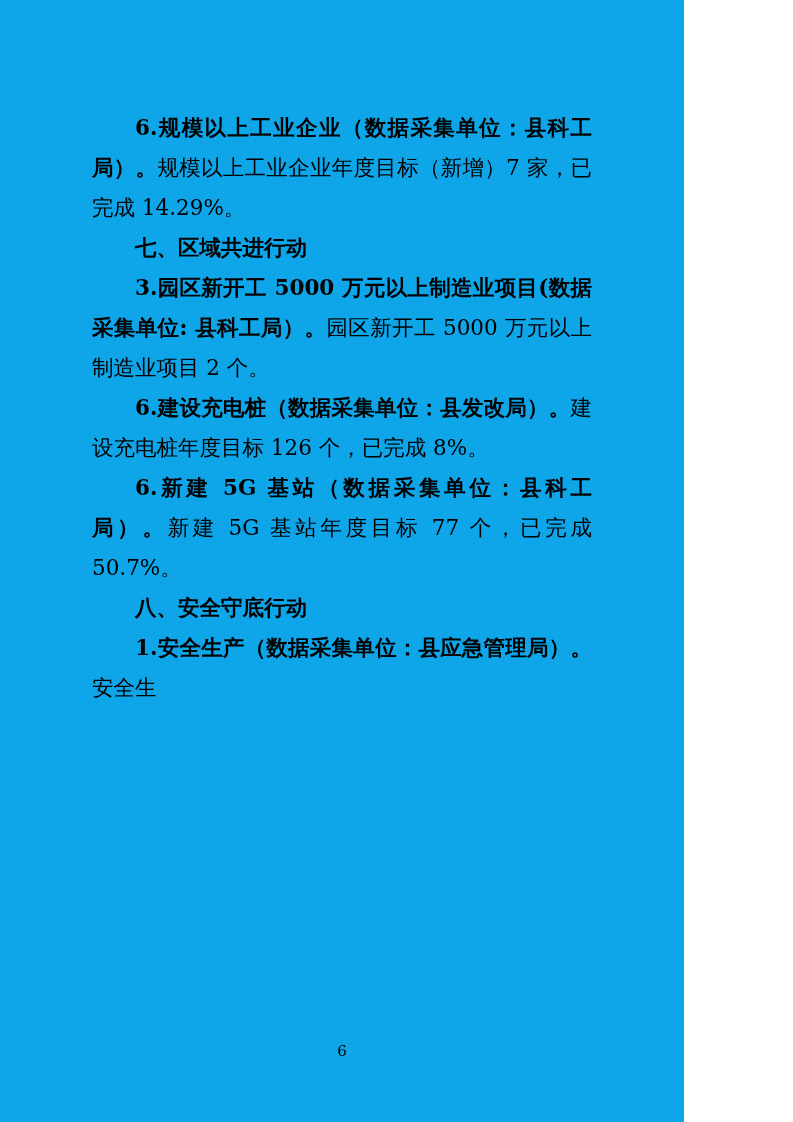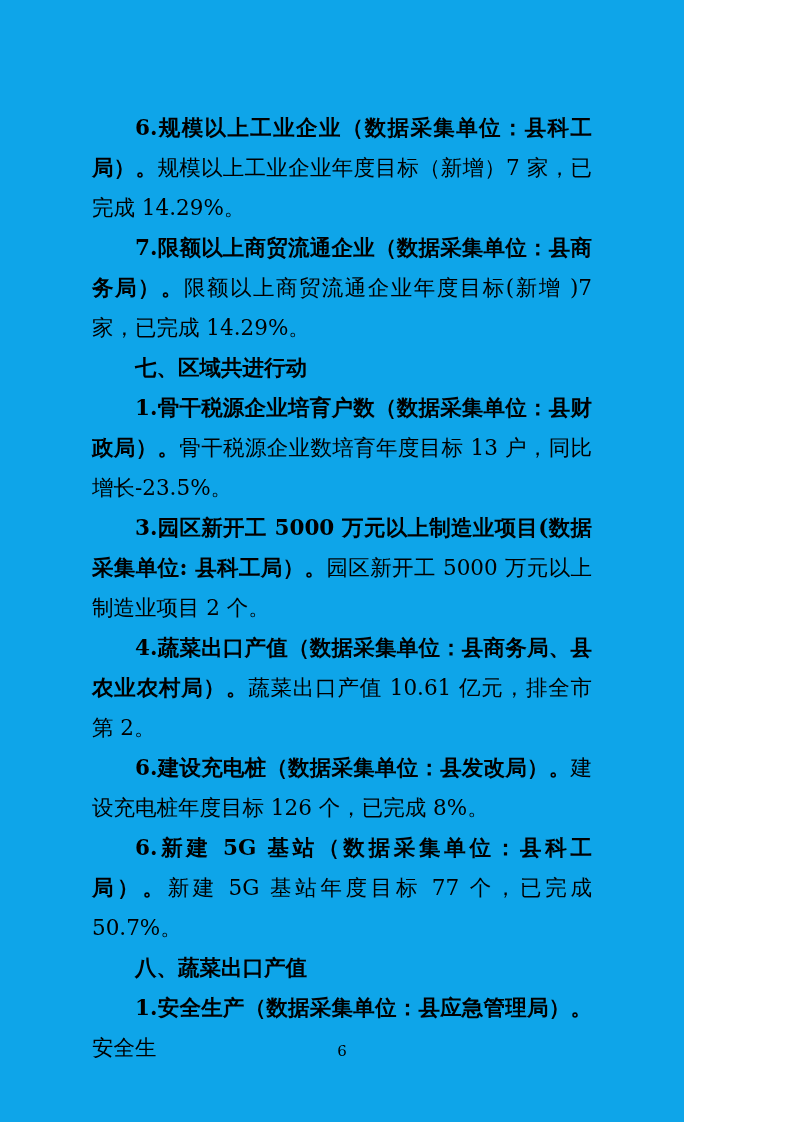--- a/index.html
+++ b/index.html
@@ -44,24 +44,21 @@
     font-family: "DejaVu Serif", "Liberation Serif", serif;
     color: #000;
   }
 </style>
 </head>
 <body>
 
 <div class="page">
   <div class="doc-body" id="doc-body">
       <div class="para"><span class="b">6.规模以上工业企业（数据采集单位：县科工局）。</span><span>规模以上工业企业年度目标（新增）7 家，已完成 14.29%。</span></div>
-      <div class="para"><span class="b">7.限额以上商贸流通企业（数据采集单位：县商务局）。</span><span>限额以上商贸流通企业年度目标(新增 )7 家，已完成 14.29%。</span></div>
       <div class="para"><span class="b">七、区域共进行动</span></div>
-      <div class="para"><span class="b">1.骨干税源企业培育户数（数据采集单位：县财政局）。</span><span>骨干税源企业数培育年度目标 13 户，同比增长-23.5%。</span></div>
       <div class="para"><span class="b">3.园区新开工 5000 万元以上制造业项目(数据采集单位: 县科工局）。</span><span>园区新开工 5000 万元以上制造业项目 2 个。</span></div>
-      <div class="para"><span class="b">4.蔬菜出口产值（数据采集单位：县商务局、县农业农村局）。</span><span>蔬菜出口产值 10.61 亿元，排全市第 2。</span></div>
       <div class="para"><span class="b">6.建设充电桩（数据采集单位：县发改局）。</span><span>建设充电桩年度目标 126 个，已完成 8%。</span></div>
       <div class="para"><span class="b">6.新建 5G 基站（数据采集单位：县科工局）。</span><span>新建 5G 基站年度目标 77 个，已完成 50.7%。</span></div>
-      <div class="para"><span class="b">八、蔬菜出口产值</span></div>
+      <div class="para"><span class="b">八、安全守底行动</span></div>
       <div class="para"><span class="b">1.安全生产（数据采集单位：县应急管理局）。</span><span>安全生</span></div>
     </div>
   <div class="pagenum">6</div>
 </div>
 
 </body></html>

